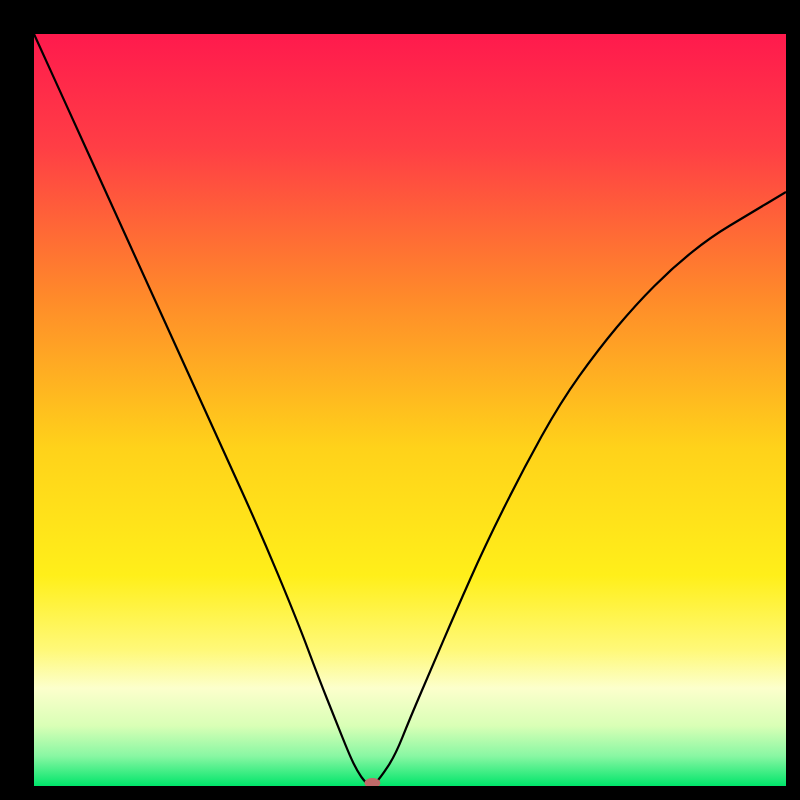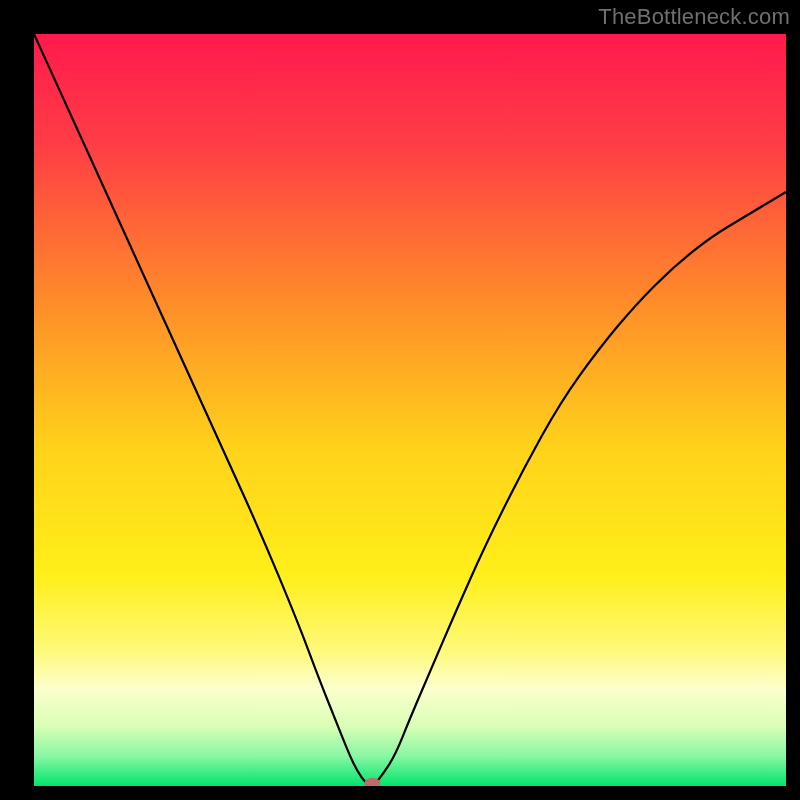--- a/index.html
+++ b/index.html
@@ -33,21 +33,20 @@
     font-weight: 500;
     letter-spacing: 0.2px;
     user-select: none;
   }
   svg { display: block; }
 </style>
 </head>
 <body>
 
 <div class="frame">
-  <div class="watermark">TheBottleneck.com</div>
 
   <div class="plot">
     <svg id="chart-svg" width="752" height="752" viewBox="0 0 752 752">
       <defs>
         <linearGradient id="bg-grad" x1="0" y1="0" x2="0" y2="1">
             <stop offset="0%" stop-color="#ff1a4d"></stop>
             <stop offset="15%" stop-color="#ff3e45"></stop>
             <stop offset="35%" stop-color="#ff8a2a"></stop>
             <stop offset="55.00000000000001%" stop-color="#ffd21a"></stop>
             <stop offset="72%" stop-color="#ffef1a"></stop>

